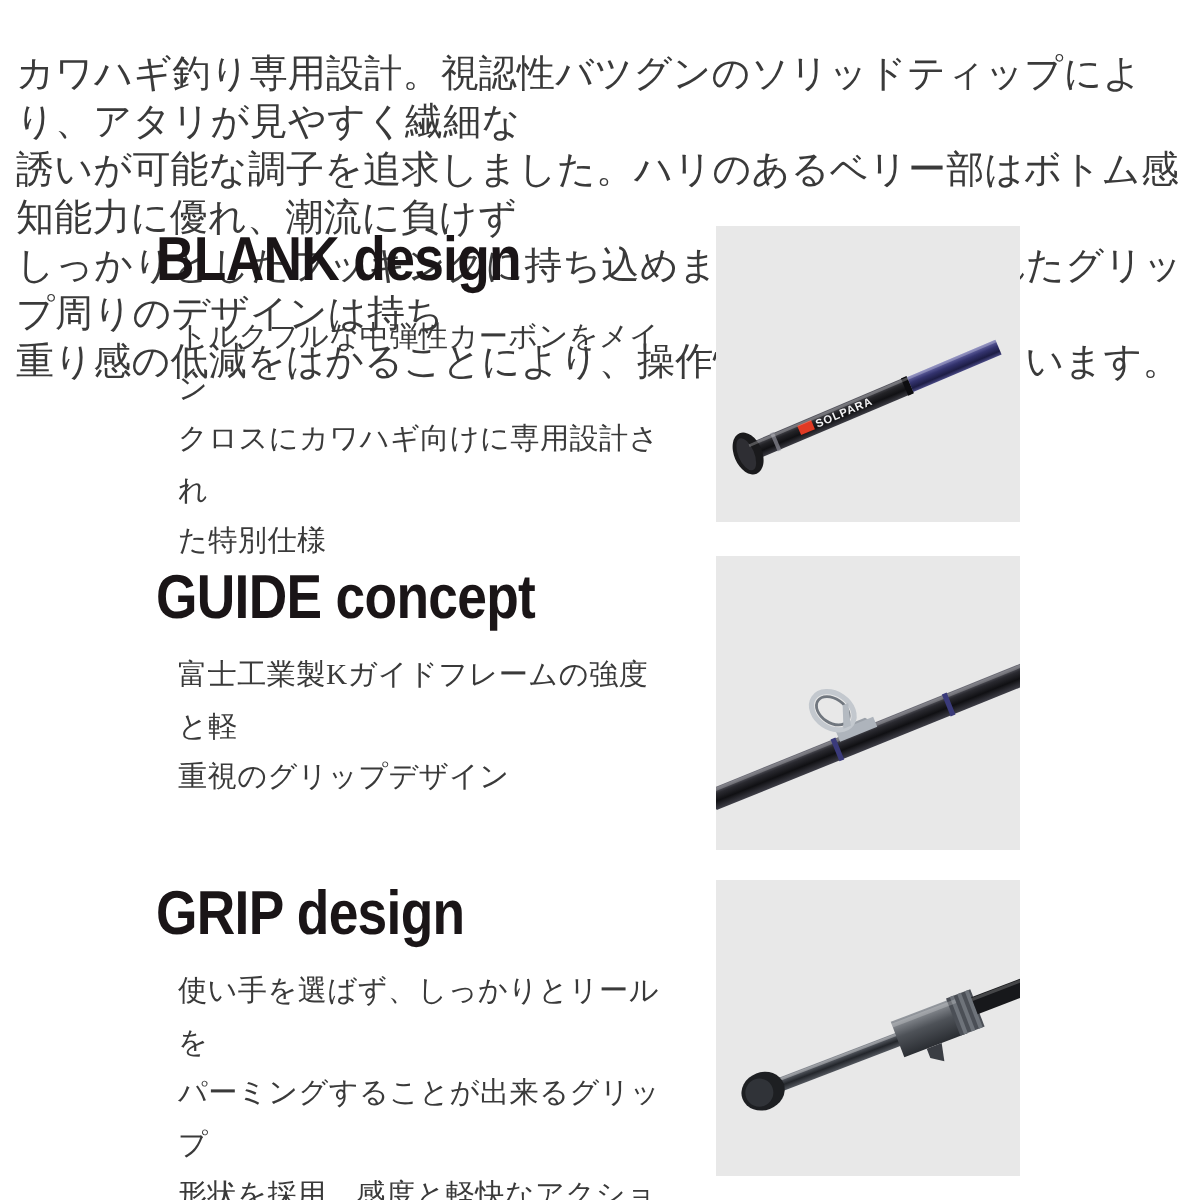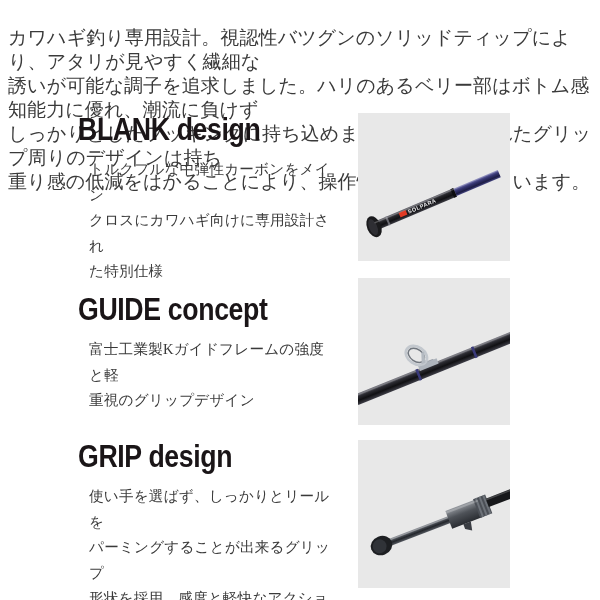--- a/index.html
+++ b/index.html
@@ -81,21 +81,21 @@
     width: 100%;
     height: 100%;
   }
 
   
   #feature-blank .feature-text { top: 0; }
   #feature-blank { top: 113px; height: 148px; }
   #photo-blank { top: 113px; height: 148px; }
 
   
-  #feature-guide { top: 293px; height: 147px; }
+  #feature-guide { top: 282px; height: 147px; }
   #feature-guide .feature-text { top: 0; }
   #photo-guide { top: 278px; height: 147px; }
 
   
   #feature-grip { top: 440px; height: 148px; }
   #feature-grip .feature-text { top: 0; }
   #photo-grip { top: 440px; height: 148px; }
 </style>
 </head>
 <body>

